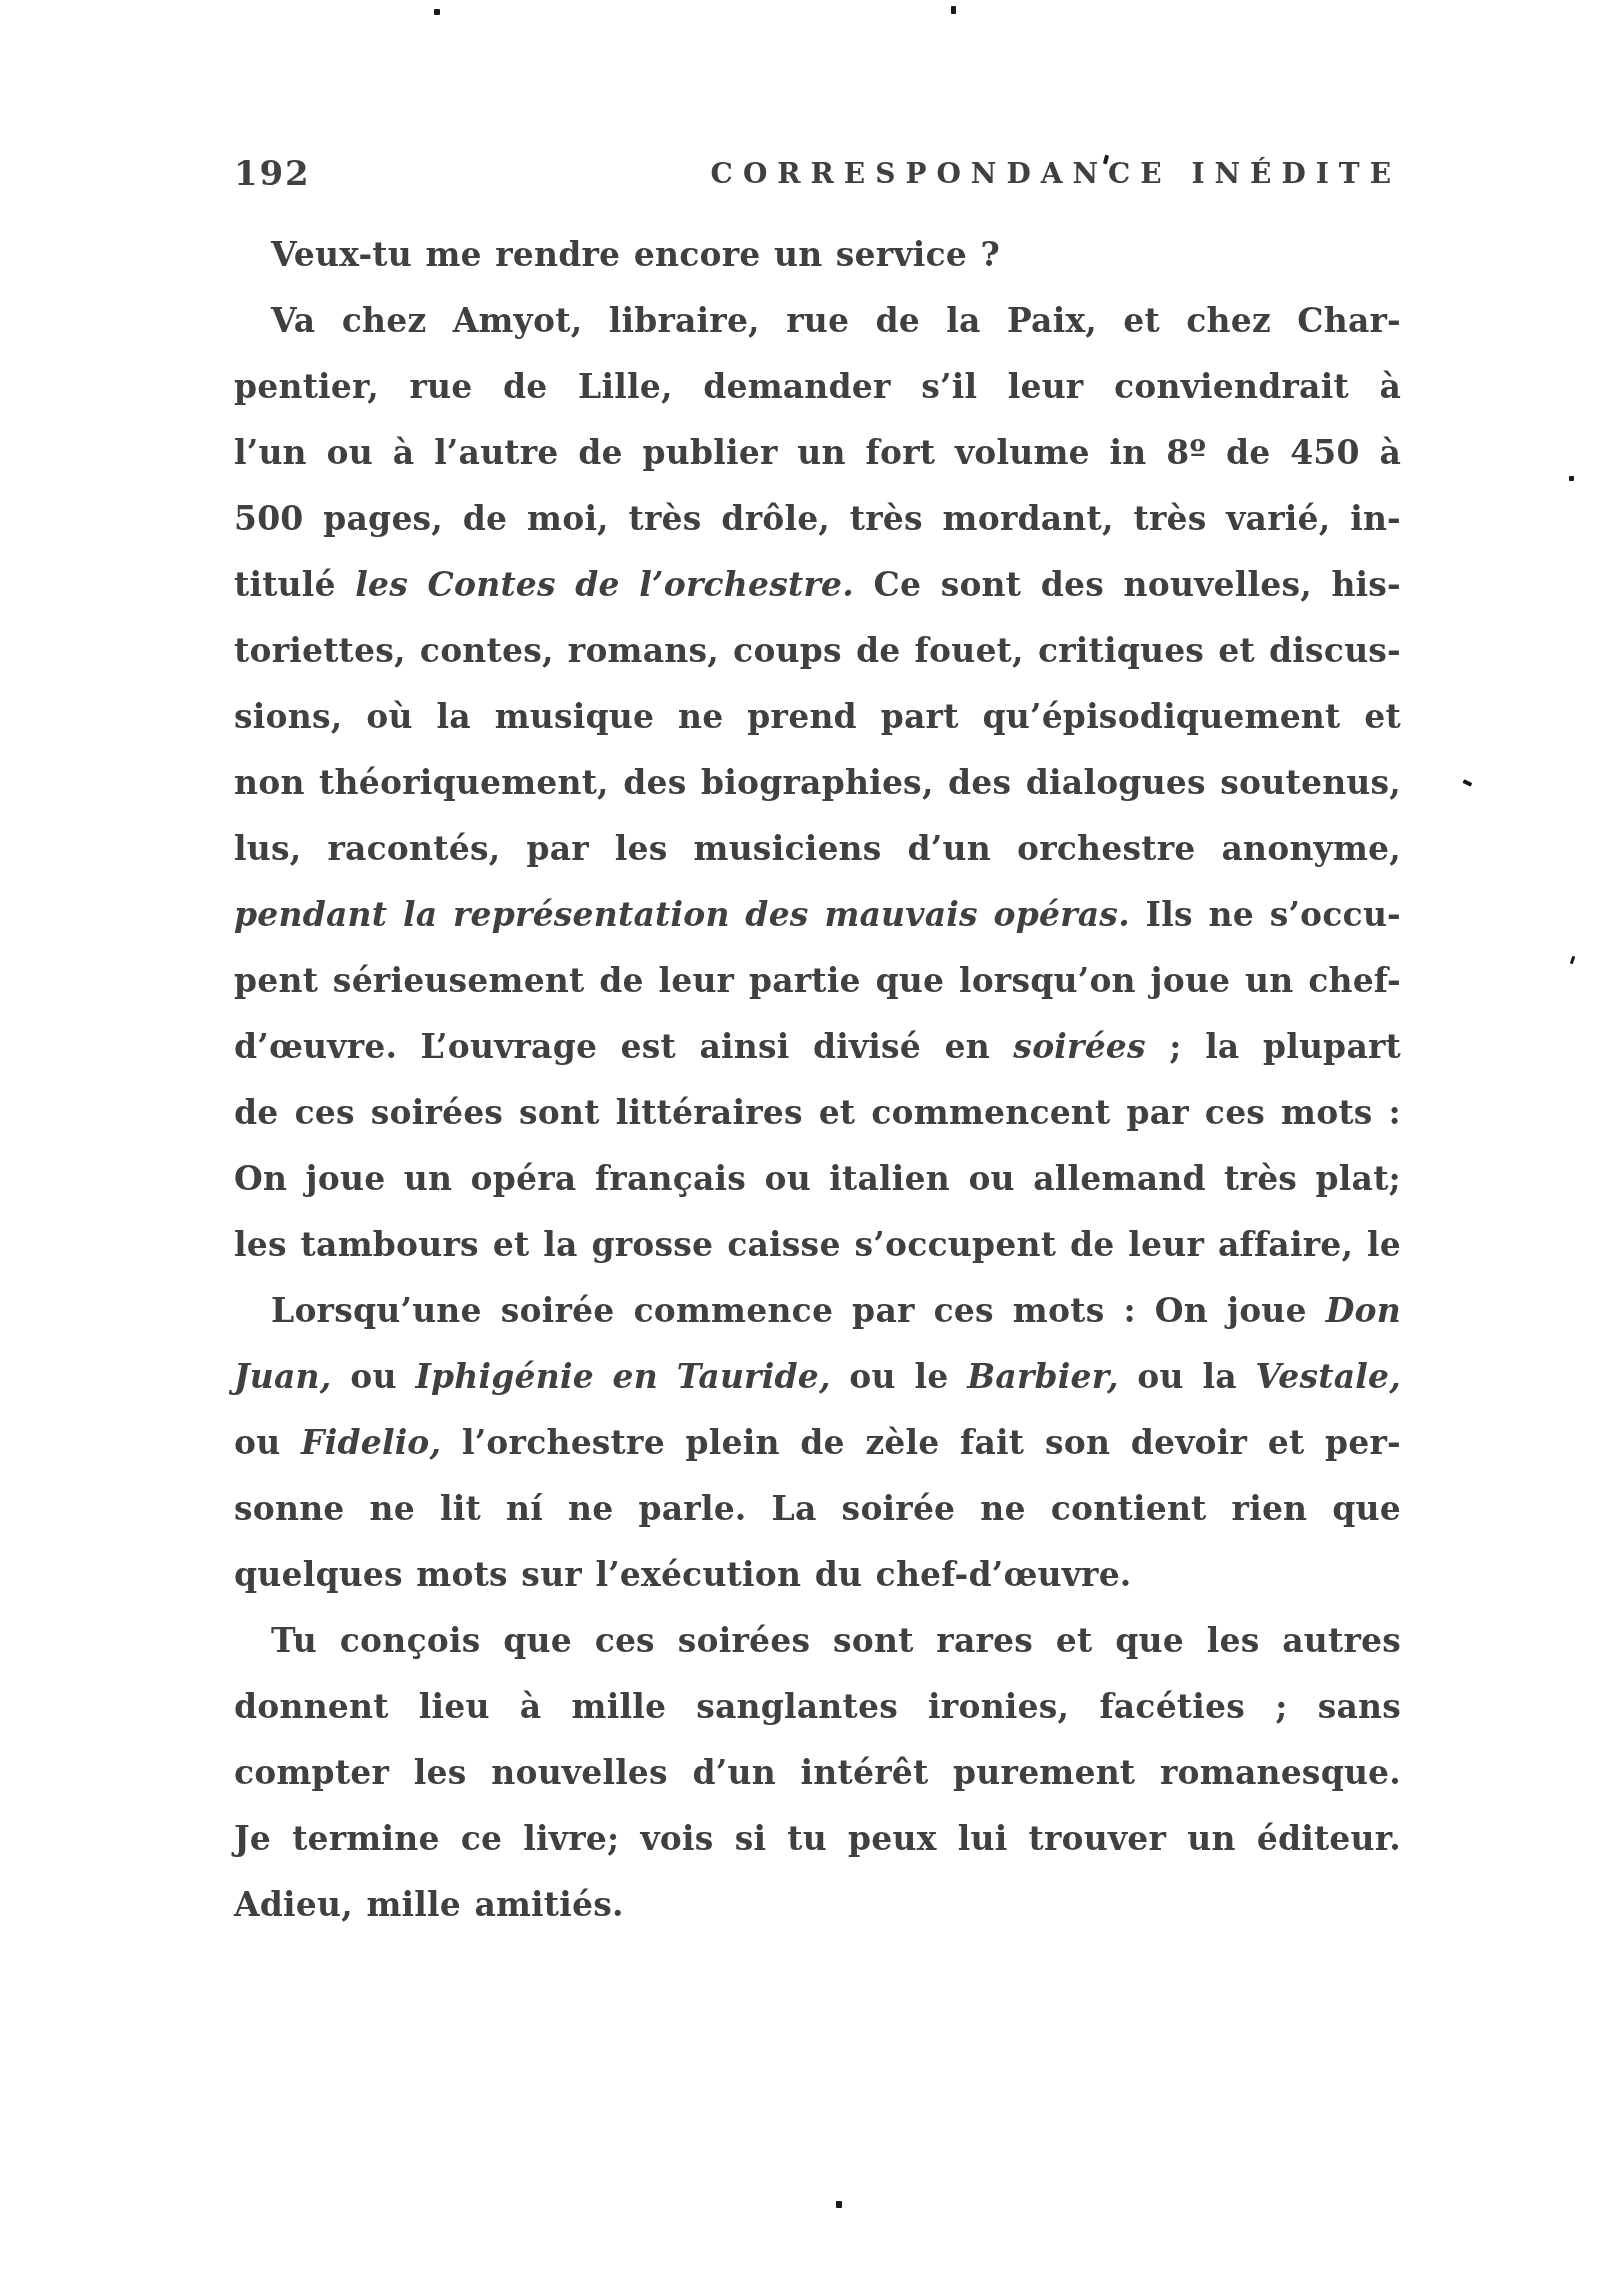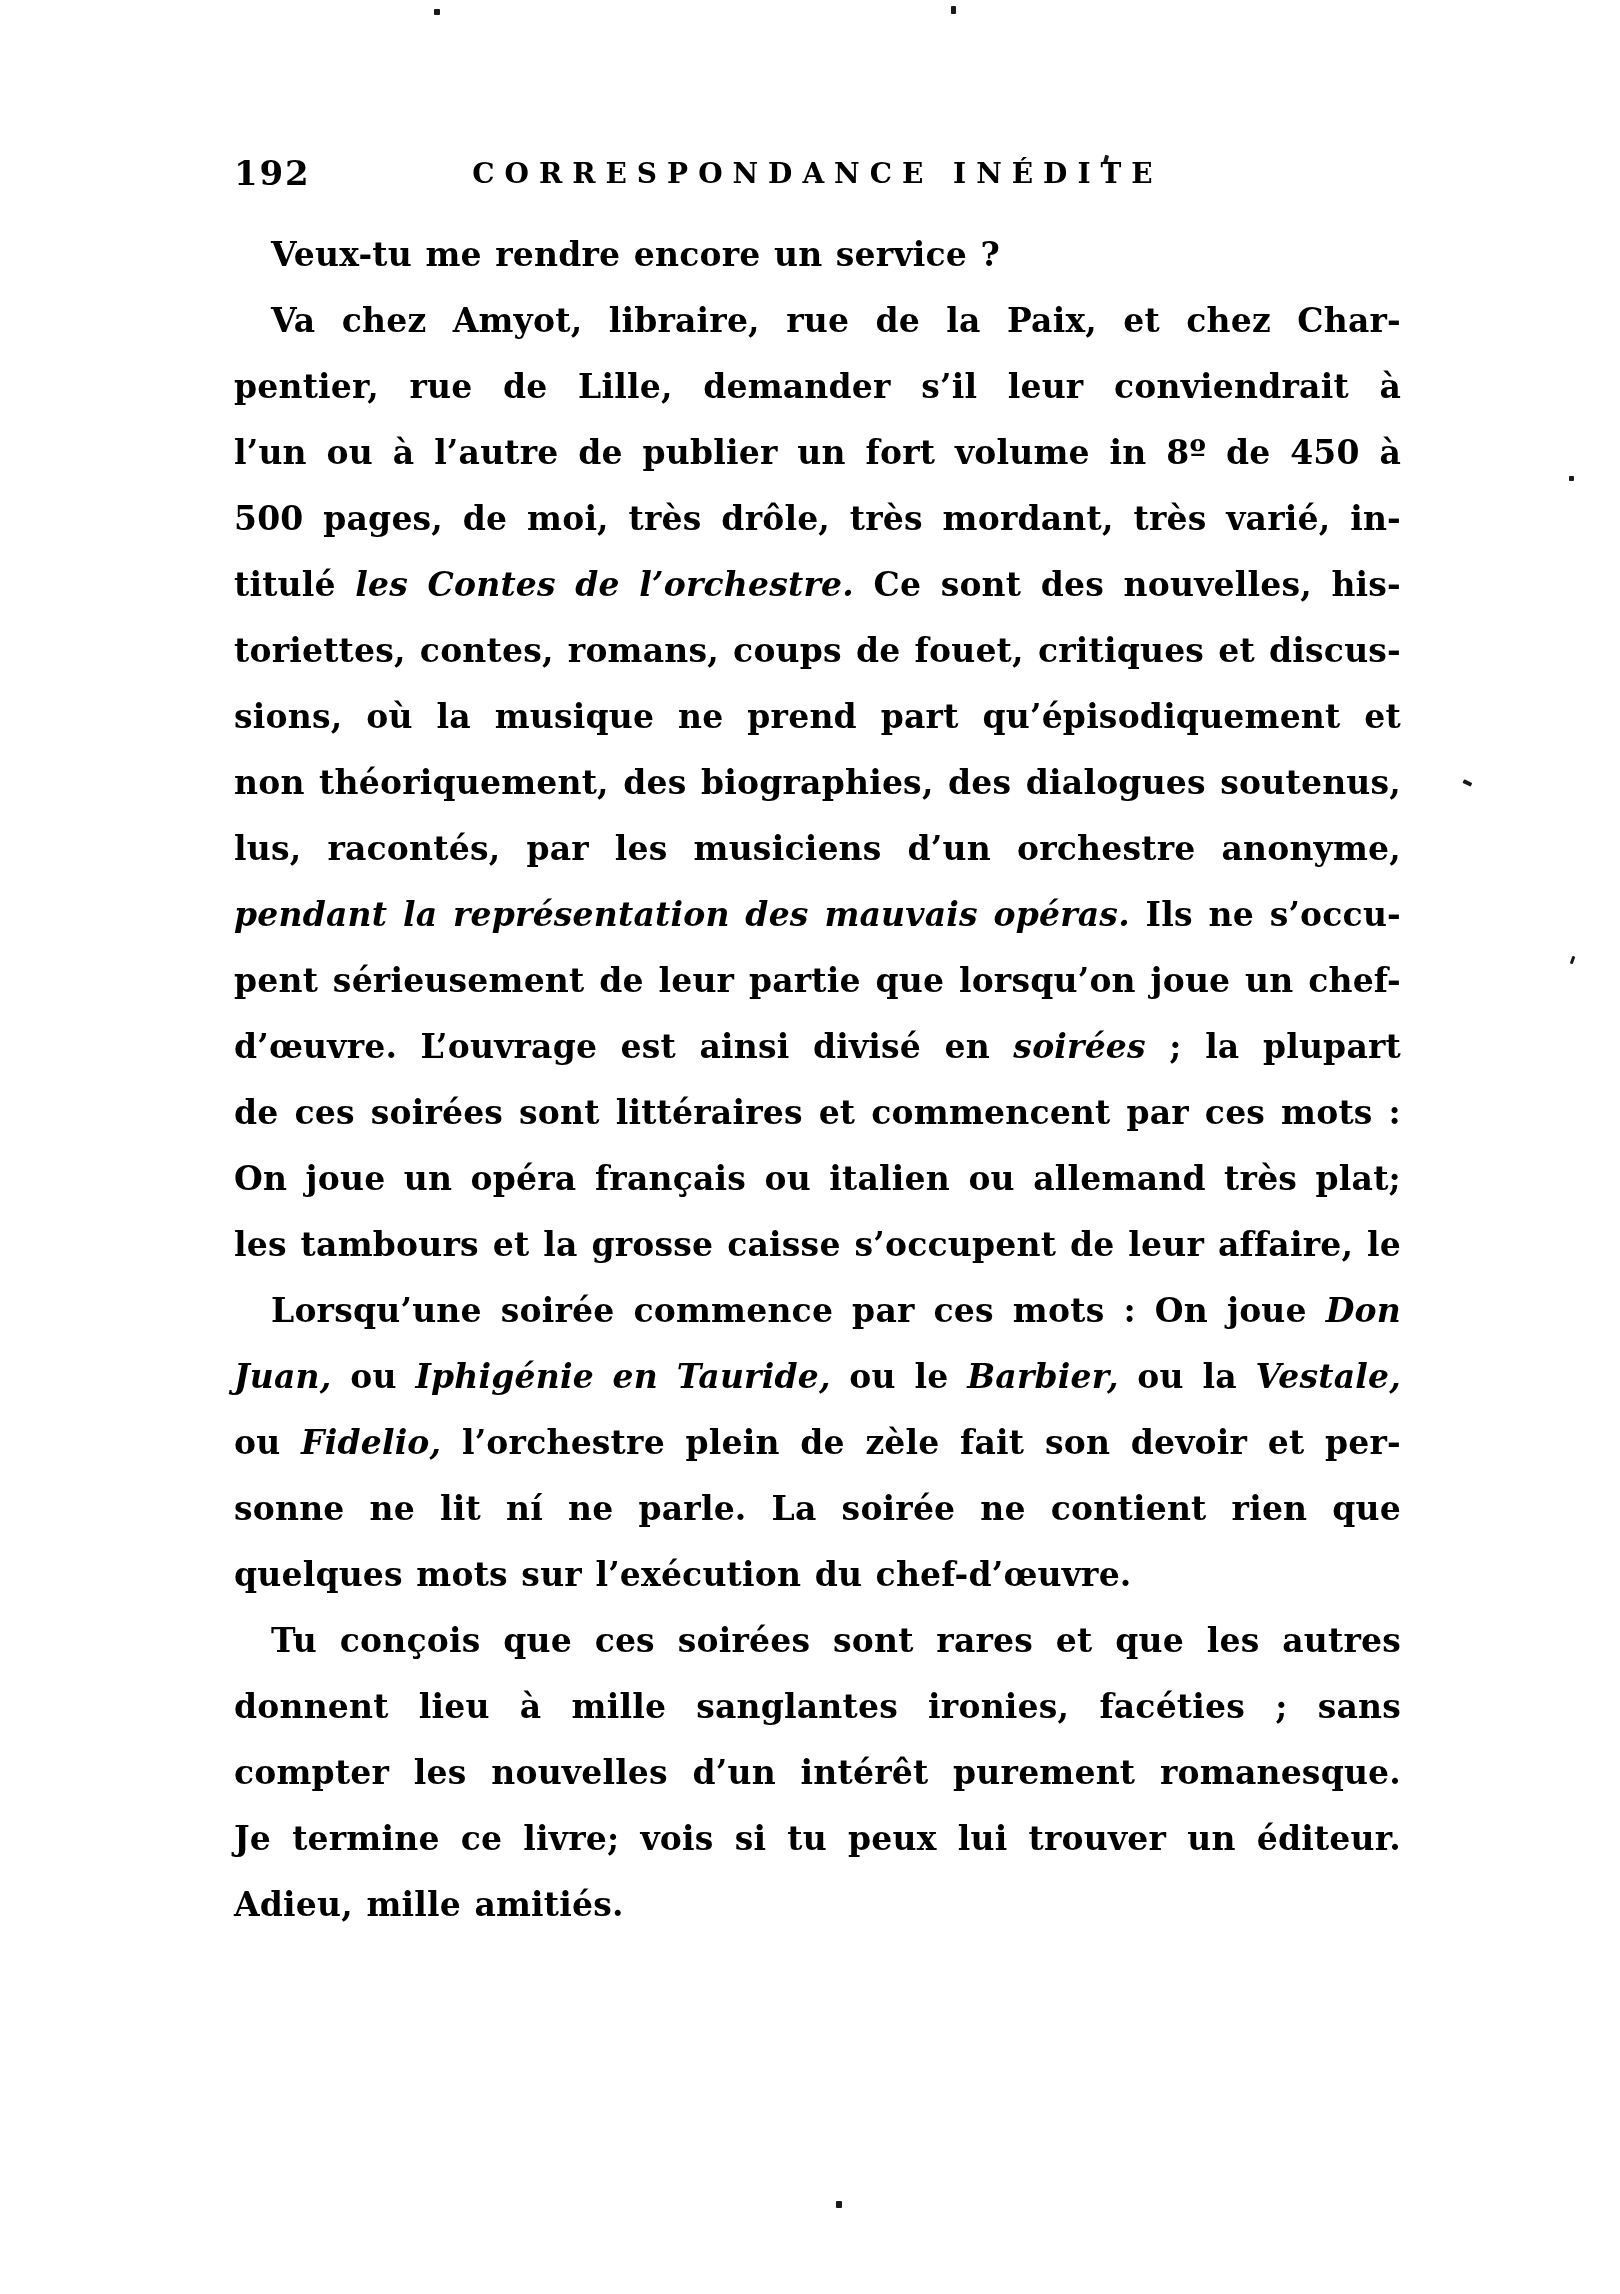--- a/index.html
+++ b/index.html
@@ -5,21 +5,21 @@
   html, body {
     margin: 0;
     padding: 0;
     background: #ffffff;
   }
   .page {
     position: relative;
     width: 1617px;
     height: 2294px;
     background: #ffffff;
-    color: #000000;
+    color: #404040;
     font-family: "DejaVu Serif", "Liberation Serif", serif;
     overflow: hidden;
   }
   
   .running-head {
     position: absolute;
     top: 153px;
     left: 234px;
     width: 1167px;
     height: 44px;
@@ -27,21 +27,21 @@
   .pageno {
     position: absolute;
     left: 0;
     top: 0;
     font-size: 34px;
     font-weight: 700;
     letter-spacing: 1.8px;
   }
   .running-title {
     display: block;
-    text-align: center;
+    text-align: right;
     font-size: 28px;
     font-weight: 700;
     letter-spacing: 10px;
     padding-top: 3.7px;
     white-space: nowrap;
   }
   
   .body-text {
     position: absolute;
     top: 222px;

